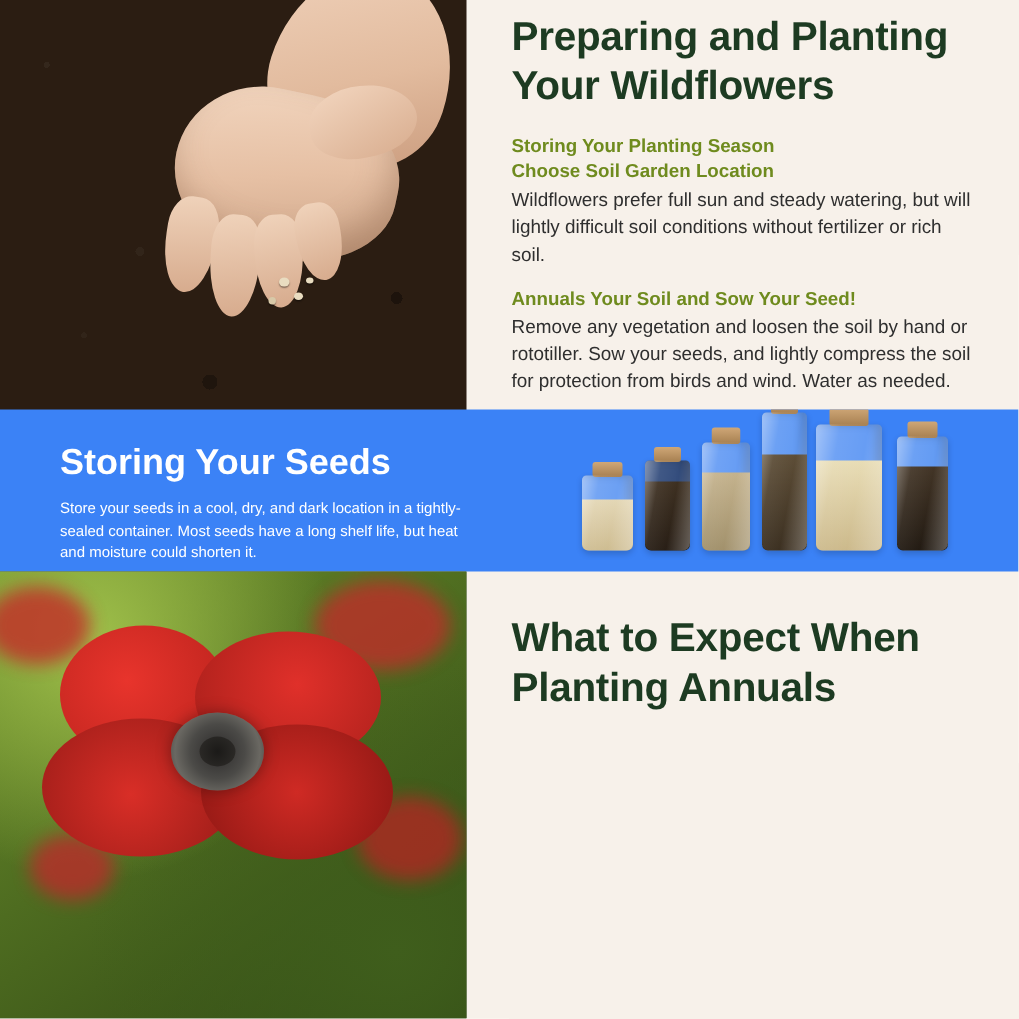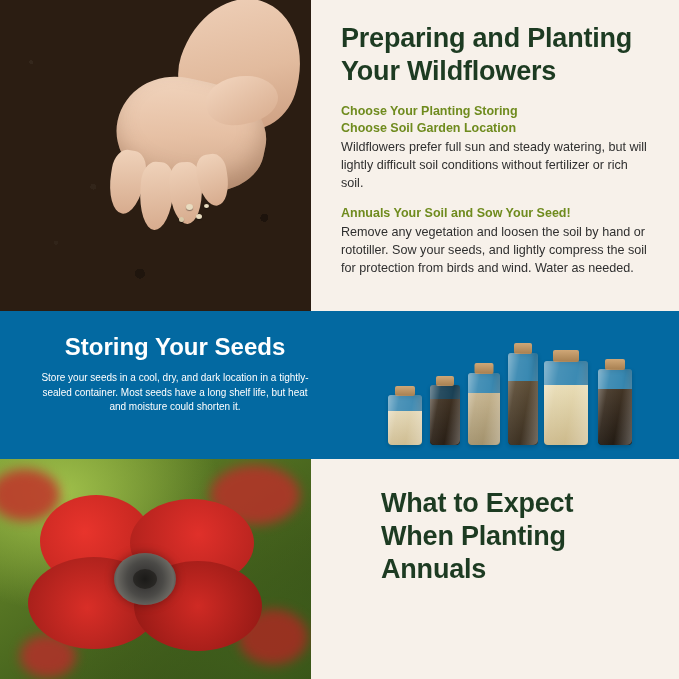--- a/index.html
+++ b/index.html
@@ -17,22 +17,23 @@
     position: relative;
     width: 679px;
     height: 679px;
     display: flex;
     flex-direction: column;
   }
 
   
   .section-one {
     display: flex;
-    height: 311px;
+    height: 273px;
     background: #f7f1ea;
+    align-items: center;
   }
   .soil-photo {
     width: 311px;
     height: 311px;
     position: relative;
     overflow: hidden;
     background: #2b1d12;
   }
   .soil-bg {
     position: absolute;
@@ -136,26 +137,25 @@
   }
   .body-text {
     font-size: 12.6px;
     line-height: 1.45;
     color: #2f2f2f;
     margin: 0 0 13px 0;
   }
 
   
   .section-two {
-    height: 148px;
-    background: #0369a1;
+    height: 108px;
+    background: #3b82f6;
     display: flex;
     position: relative;
     overflow: hidden;
-    text-align: center;
   }
   .storing-text {
     width: 330px;
     padding: 22px 20px 0 40px;
     box-sizing: border-box;
   }
   .storing-title {
     font-size: 24px;
     font-weight: bold;
     color: #ffffff;
@@ -272,21 +272,21 @@
   }
   .center-dot {
     position: absolute;
     left: 111px;
     top: 74px;
     width: 24px;
     height: 20px;
     border-radius: 50%;
     background: radial-gradient(circle, #1b1a18 0%, #2f2d2a 100%);
   }
-  .section-three .text-col { padding: 28px 28px 10px 30px; margin-left: 40px; }
+  .section-three .text-col { padding: 28px 28px 10px 30px; }
   .bottom-title {
     font-size: 27px;
     line-height: 1.22;
     font-weight: bold;
     color: #1d3b22;
     margin: 0 0 18px 0;
     letter-spacing: -0.2px;
   }
 </style>
 </head>
@@ -309,21 +309,21 @@
         <div class="seed s1"></div>
         <div class="seed s2"></div>
         <div class="seed s3"></div>
         <div class="seed s4"></div>
       </div>
     </div>
 
     <div class="text-col">
       <h1 class="big-title">Preparing and Planting Your Wildflowers</h1>
 
-      <h2 class="sub-head">Choose Your Planting Storing</h2>
+      <h2 class="sub-head">Storing Your Planting Season</h2>
 
       <h2 class="sub-head">Choose Soil Garden Location</h2>
       <p class="body-text">Wildflowers prefer full sun and steady watering, but will lightly difficult soil conditions without fertilizer or rich soil.</p>
 
       <h2 class="sub-head">Annuals Your Soil and Sow Your Seed!</h2>
       <p class="body-text">Remove any vegetation and loosen the soil by hand or rototiller. Sow your seeds, and lightly compress the soil for protection from birds and wind. Water as needed.</p>
     </div>
   </div>
 
   <div class="section-two">

